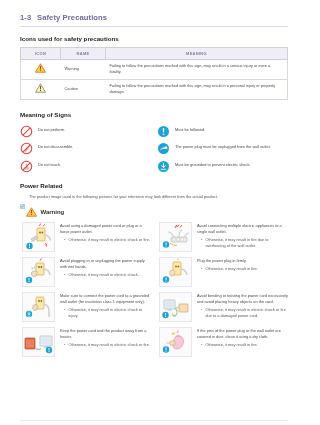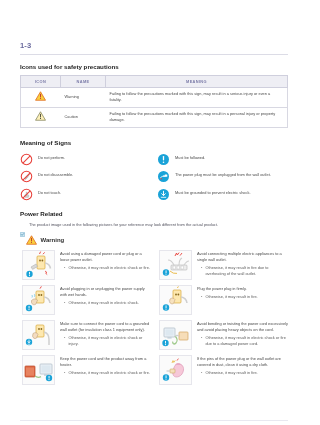--- a/index.html
+++ b/index.html
@@ -13,21 +13,21 @@
   .page { position: relative; width: 300px; height: 425px; padding: 0; }
 
   
   .chapter-head {
     display: flex; align-items: baseline;
     margin: 13px 0 0 20px;
     color: #6b6b9e;
     font-size: 7.6px; font-weight: bold;
     letter-spacing: .1px;
   }
-  .chapter-num { width: 17px; margin-top: 28px; }
+  .chapter-num { width: 17px; }
   .chapter-title { }
   .head-rule {
     margin: 3.5px 12px 0 20px;
     height: 1px; background: #dcdce6;
   }
 
   
   .sec-title {
     margin-left: 20px;
     font-size: 6.2px; font-weight: bold;
@@ -138,20 +138,21 @@
     height: 1.4px; background: #e8e8f0;
   }
 </style>
 </head>
 <body>
 
 <div class="page">
 
   <div class="chapter-head">
     <span class="chapter-num">1-3</span>
+    <span class="chapter-title">Safety Precautions</span>
   </div>
   <div class="head-rule"></div>
 
   <div class="sec-title icons">Icons used for safety precautions</div>
 
   <table class="tbl">
     <colgroup>
         <col class="col-icon">
         <col class="col-name">
         <col>

